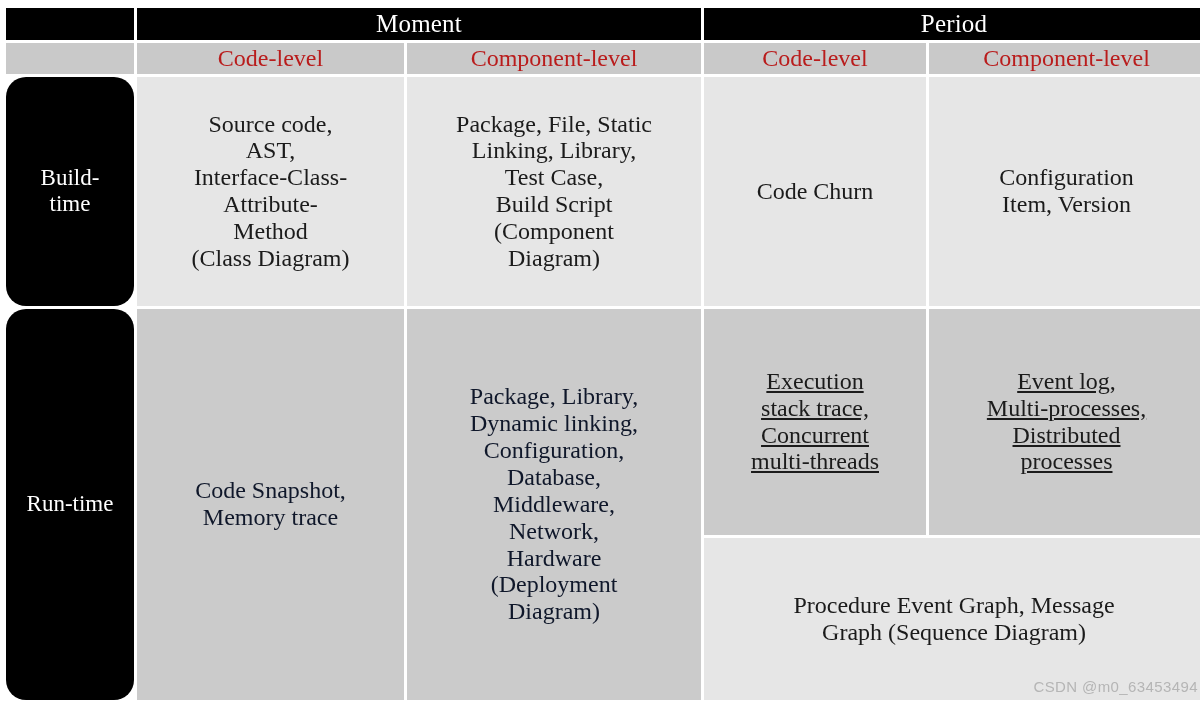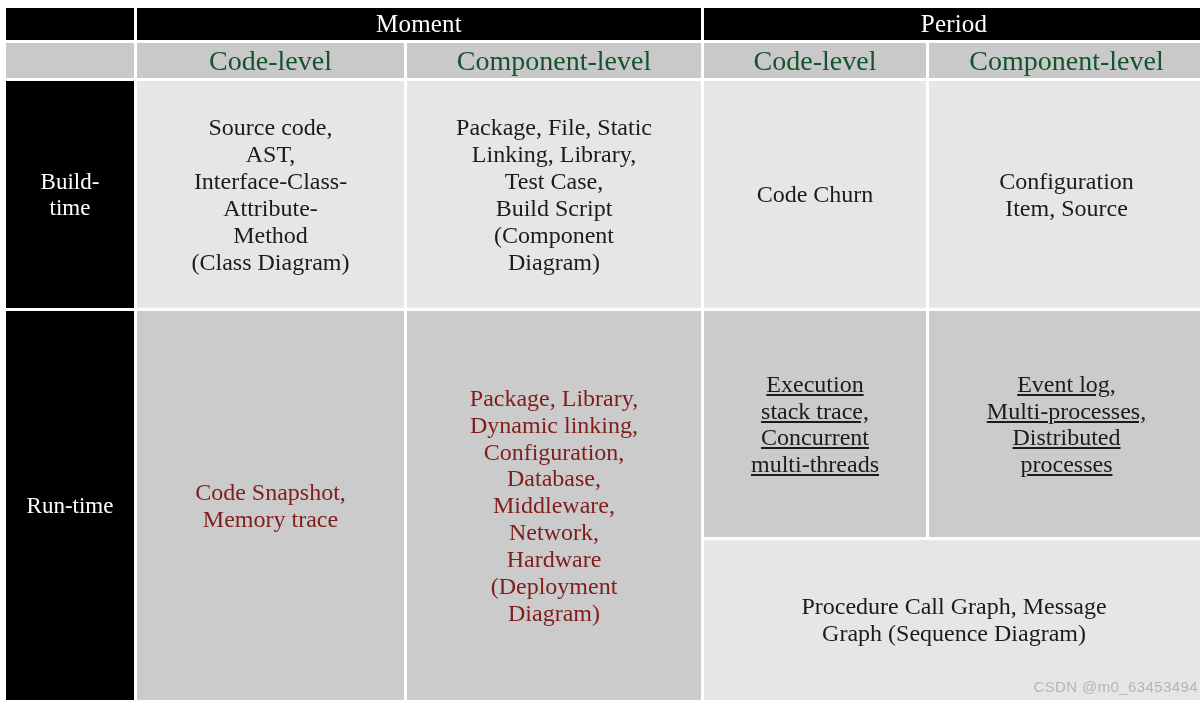--- a/index.html
+++ b/index.html
@@ -49,46 +49,47 @@
     font-size: 25px;
     letter-spacing: 0.2px;
   }
   .hdr-corner {
     background: #000000;
   }
 
   
   .hdr-sub {
     background: #c9c9c9;
-    color: #14532d;
+    color: #b91c1c;
     font-weight: bold;
-    font-size: 28px;
+    font-size: 24px;
   }
   .hdr-sub-blank {
     background: #c9c9c9;
   }
 
   
   .stub {
     background: #000000;
     color: #ffffff;
     font-weight: bold;
     font-size: 23px;
     line-height: 1.2;
+    border-radius: 20px;
   }
 
   
   .cell-light {
     background: #e6e6e6;
     color: #1b1b1b;
     font-size: 24px;
   }
   .cell-mid {
     background: #cbcbcb;
-    color: #7f1d1d;
+    color: #0f172a;
     font-size: 24px;
   }
 
   
   col.c-stub   { width: 128px; }
   col.c-mc     { width: 267px; }
   col.c-mk     { width: 294px; }
   col.c-pc     { width: 222px; }
   col.c-pk     { width: 275px; }
 
@@ -197,21 +198,21 @@
 Test Case,
 Build Script
 (Component
 Diagram)</span>
         </td>
         <td class="cell-light">
           <span class="cell-text">Code Churn</span>
         </td>
         <td class="cell-light">
           <span class="cell-text">Configuration
-Item, Source</span>
+Item, Version</span>
         </td>
       </tr>
       <tr>
         <th class="stub">
           <span class="cell-text">Run-time</span>
         </th>
         <td class="cell-mid">
           <span class="cell-text">Code Snapshot,
 Memory trace</span>
         </td>
@@ -236,21 +237,21 @@
 multi-threads</span>
               </div>
               <div class="split-pk">
                 <span class="cell-text">Event log,
 Multi-processes,
 Distributed
 processes</span>
               </div>
             </div>
             <div class="split-bottom">
-              <span class="cell-text">Procedure Call Graph, Message
+              <span class="cell-text">Procedure Event Graph, Message
 Graph (Sequence Diagram)</span>
               <span class="watermark">CSDN @m0_63453494</span>
             </div>
           </div>
         </td>
       </tr>
     </tbody>
   </table>
 </div>
 

